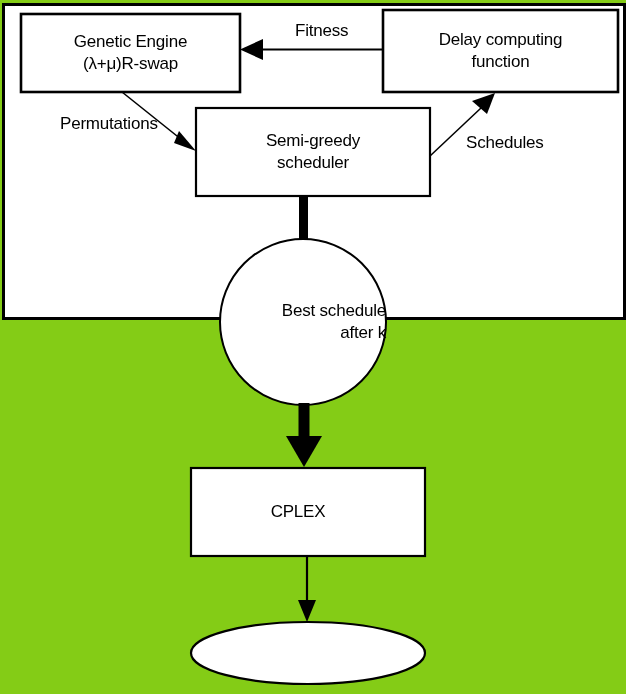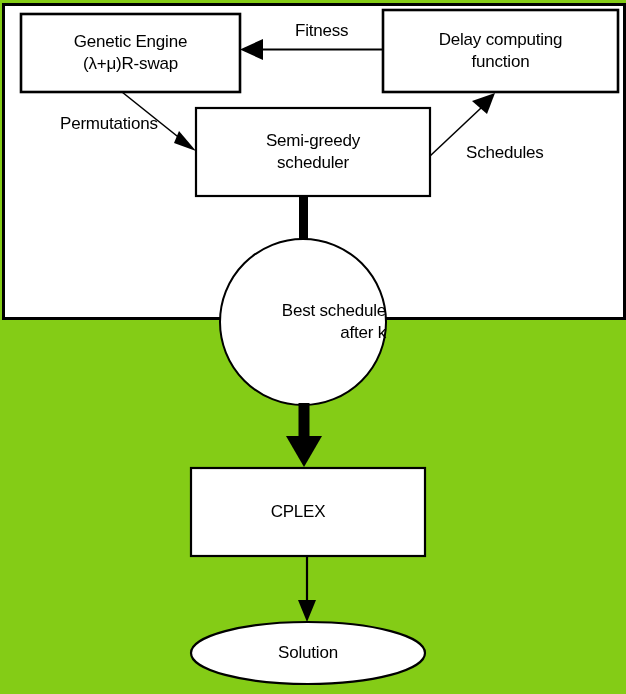--- a/index.html
+++ b/index.html
@@ -110,23 +110,20 @@
 
   <div class="node-label" style="left:220px; top:239px; width:166px; height:166px;align-items:flex-end;">
     <span class="lbl-line">Best schedule</span>
     <span class="lbl-line">after k</span>
   </div>
 
   <div class="node-label" style="left:191px; top:468px; width:214px; height:88px;">
     <span class="lbl-line">CPLEX</span>
   </div>
 
-  <div class="node-label" style="left:191px; top:622px; width:234px; height:62px;">
-    <span class="lbl-line">Solution</span>
-  </div>
 
   <div class="edge-label" style="left:295px; top:21px;">Fitness</div>
 
   <div class="edge-label" style="left:23px; top:114px;margin-left:37px;">Permutations</div>
 
-  <div class="edge-label" style="left:466px; top:143px;">Schedules</div>
+  <div class="edge-label" style="left:466px; top:133px;">Schedules</div>
 
 </div>
 
 </body></html>

